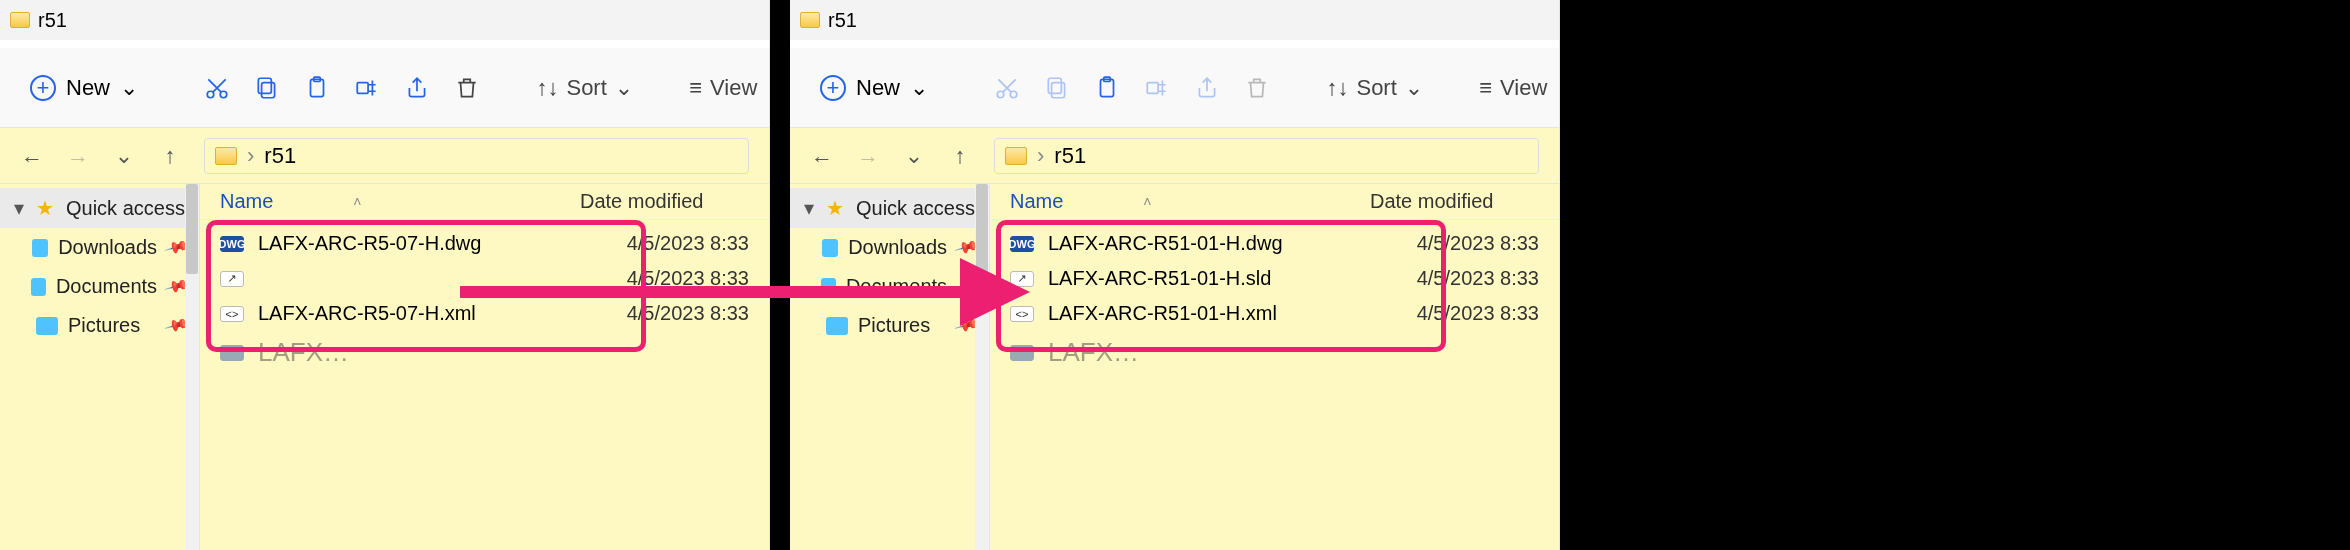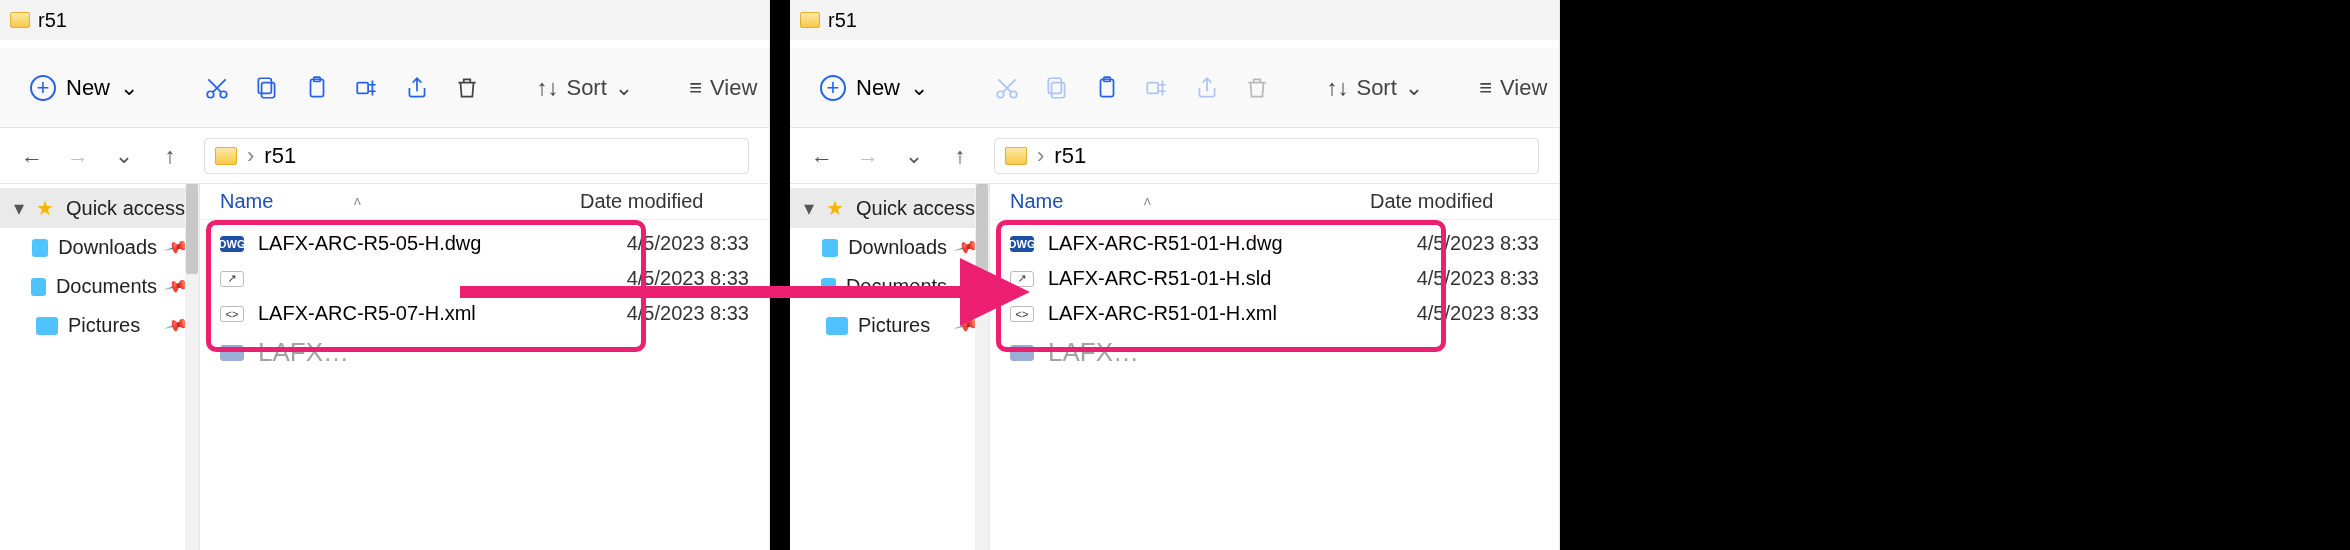--- a/index.html
+++ b/index.html
@@ -1,19 +1,19 @@
 <!DOCTYPE html>
 <html><head>
 <meta charset="utf-8">
 <style>
   * { box-sizing: border-box; font-family: "Segoe UI", Arial, sans-serif; }
   body { margin:0; background:#000; width:2350px; height:550px; position:relative; overflow:hidden; }
   .window {
     position:absolute; top:0; width:770px; height:550px;
-    background:#ffffff; display:flex; flex-direction:column;
+    background:#fef9c3; display:flex; flex-direction:column;
     border-right:1px solid #e5e5e5;
   }
   .window.left { left:0; }
   .window.right { left:790px; }
   .titlebar { height:40px; display:flex; align-items:center; padding:0 10px; background:#f3f3f3; font-size:20px; }
   .titlebar .folder-ico { width:20px; height:16px; background:linear-gradient(#ffe9a6,#f7c948); border:1px solid #e0b030; border-radius:2px; margin-right:8px; }
   .menubar-strip { height:8px; background:#fff; }
   .toolbar {
     height:80px; display:flex; align-items:center; padding:0 20px; gap:24px;
     border-bottom:1px solid #e5e5e5; background:#f9f9f9; font-size:22px;
@@ -179,21 +179,21 @@
       <div class="cols">
         <div class="col-name">
           <span>Name</span>
           <span class="col-sort">˄</span>
         </div>
         <div class="col-date">Date modified</div>
       </div>
       <div class="filelist">
         <div class="frow">
           <span class="fico dwg">DWG</span>
-          <span class="fname">LAFX-ARC-R5-05-H.dwg</span>
+          <span class="fname">LAFX-ARC-R5-07-H.dwg</span>
           <span class="fdate">4/5/2023 8:33</span>
         </div>
         <div class="frow">
           <span class="fico">↗</span>
           <span class="fdate">4/5/2023 8:33</span>
         </div>
         <div class="frow">
           <span class="fico">&lt;&gt;</span>
           <span class="fname">LAFX-ARC-R5-07-H.xml</span>
           <span class="fdate">4/5/2023 8:33</span>

